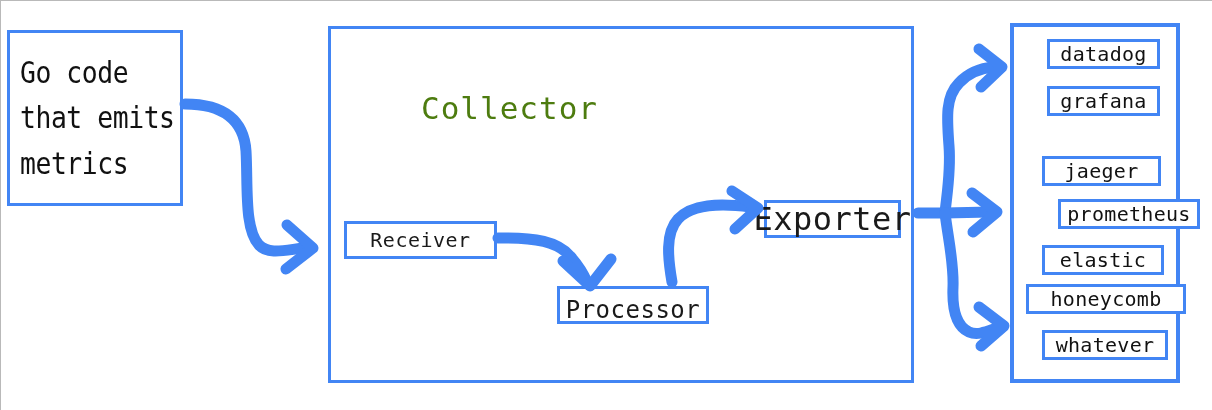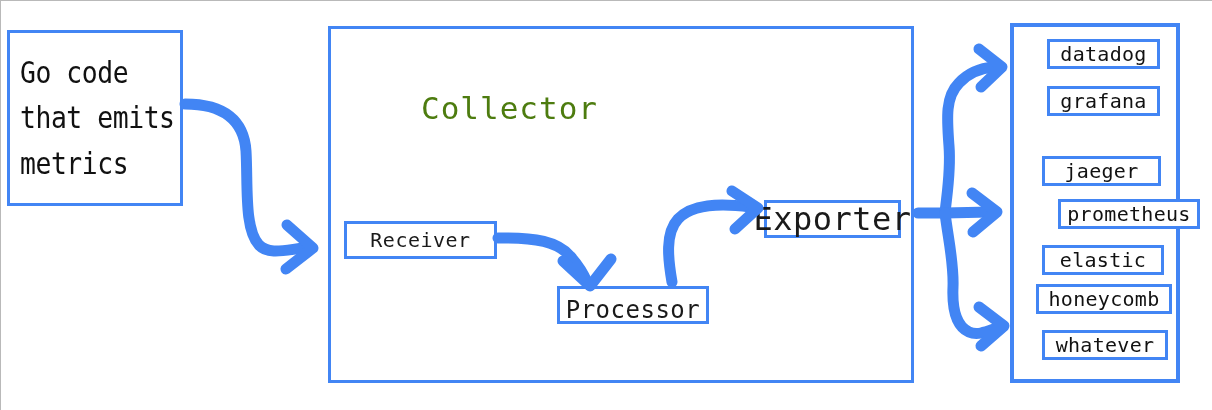--- a/index.html
+++ b/index.html
@@ -182,21 +182,21 @@
       </div>
       <div class="dest-item" style="left: 28px; top: 129px; width: 119px;">
         <span>jaeger</span>
       </div>
       <div class="dest-item" style="left: 32px; top: 172px; width: 142px; margin-left: 12px;">
         <span>prometheus</span>
       </div>
       <div class="dest-item" style="left: 28px; top: 218px; width: 122px;">
         <span>elastic</span>
       </div>
-      <div class="dest-item" style="left: 22px; top: 257px; width: 136px;">
+      <div class="dest-item" style="left: 12px; top: 257px; width: 160px;">
         <span>honeycomb</span>
       </div>
       <div class="dest-item" style="left: 28px; top: 303px; width: 126px;">
         <span>whatever</span>
       </div>
     </div>
 
   <svg id="arrows" viewBox="0 0 1212 410" xmlns="http://www.w3.org/2000/svg">
     <g fill="none" stroke="#4285f4" stroke-width="11" stroke-linecap="round" stroke-linejoin="round">
 

